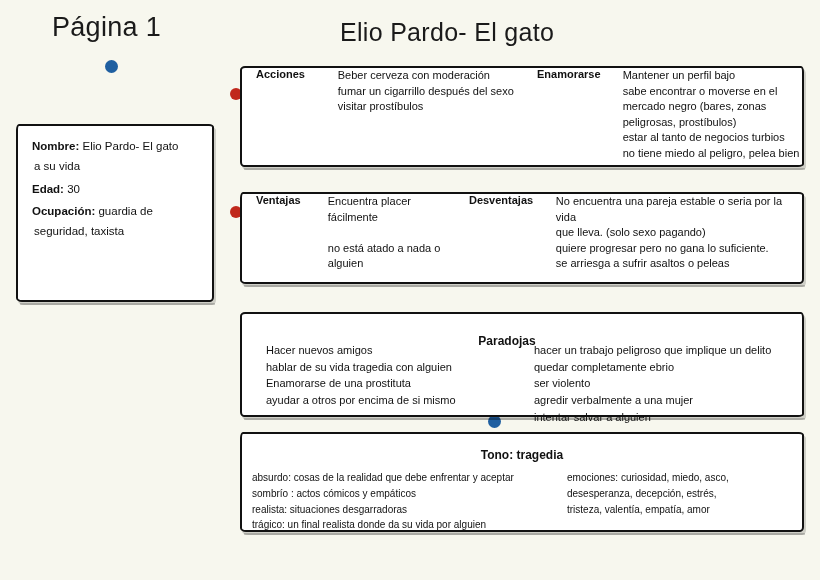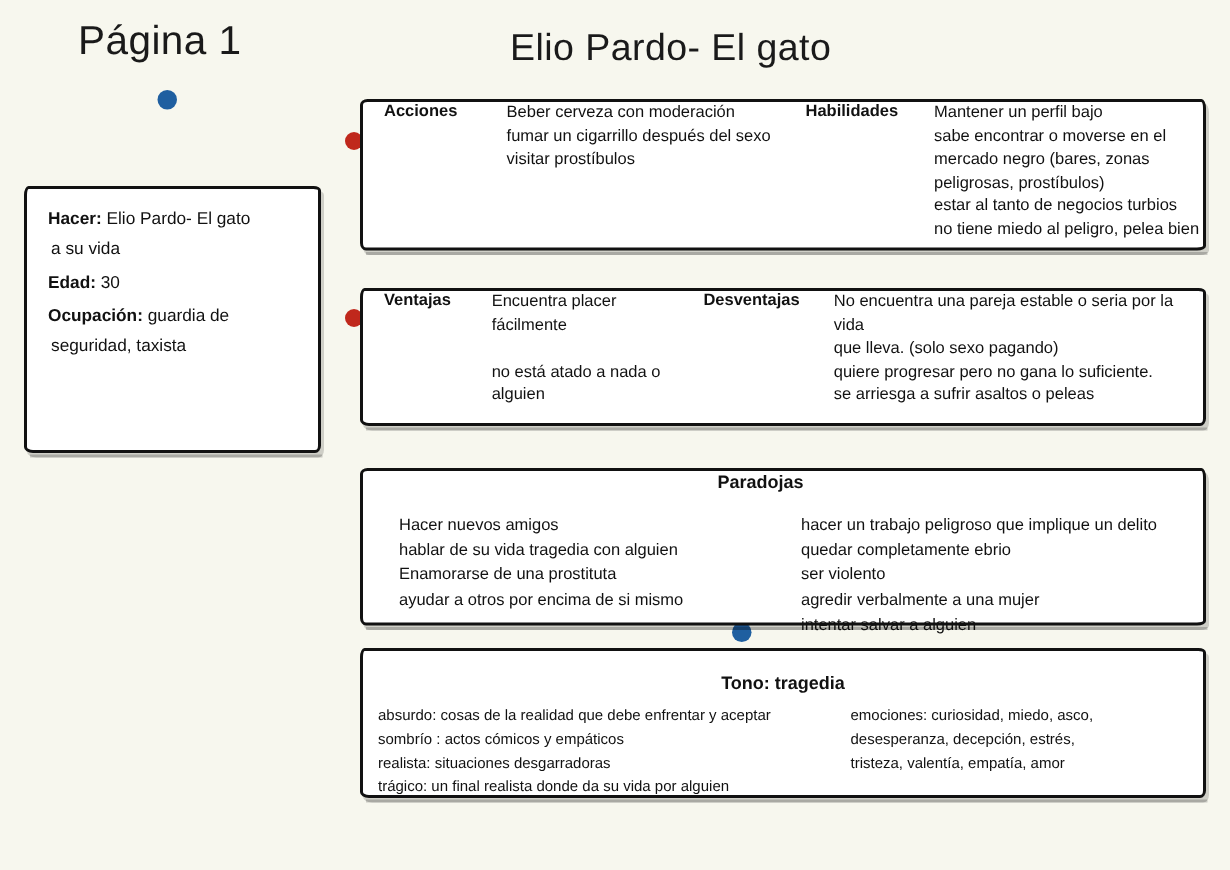--- a/index.html
+++ b/index.html
@@ -142,21 +142,21 @@
   #box-ventajas .lbl-ventajas    { width: 64px; }
   #box-ventajas .body-ventajas   { width: 140px; padding-left: 10px; }
   #box-ventajas .lbl-desventajas { width: 90px; padding-left: 6px; }
   #box-ventajas .body-desventajas{ width: 255px; }
 
   
   .heading-center {
     position: absolute;
     left: 0;
     right: 0;
-    top: 0;
+    top: 20px;
     text-align: center;
     font-size: 12px;
     font-weight: 700;
   }
   #box-paradojas .heading-center { left: -30px; }
   #box-paradojas .para-cols {
     display: flex;
     padding: 28px 0 0 24px;
   }
   #box-paradojas .para-left  { width: 270px; }
@@ -191,21 +191,21 @@
 
   <div class="dot dot-blue" id="dot-blue-top"></div>
   <div class="dot dot-blue" id="dot-blue-mid"></div>
   <div class="dot dot-red" id="dot-red-1"></div>
   <div class="dot dot-red" id="dot-red-2"></div>
   <div class="dot dot-red" id="dot-red-3"></div>
 
   <div class="box rough-a" id="profile-card">
     <div class="profile-list">
       <div class="profile-row">
-        <span class="k">Hacer:</span><span class="v"> Elio Pardo- El gato</span>
+        <span class="k">Nombre:</span><span class="v"> Elio Pardo- El gato</span>
       </div>
       <div class="profile-row profile-cont">a su vida</div>
       <div class="profile-row">
         <span class="k">Edad:</span><span class="v"> 30</span>
       </div>
       <div class="profile-row">
         <span class="k">Ocupación:</span><span class="v"> guardia de</span>
       </div>
       <div class="profile-row profile-cont">seguridad, taxista</div>
     </div>
@@ -215,21 +215,21 @@
     <div class="cols">
       <div class="col lbl-acciones">
         <span class="col-label">Acciones</span>
       </div>
       <div class="col body-acciones">
         <span class="col-body">Beber cerveza con moderación
  fumar un cigarrillo después del sexo
 visitar prostíbulos</span>
       </div>
       <div class="col lbl-habilidades">
-        <span class="col-label">Habilidades</span>
+        <span class="col-label">Enamorarse</span>
       </div>
       <div class="col body-habilidades">
         <span class="col-body">Mantener un perfil bajo
 sabe encontrar o moverse en el
 mercado negro (bares, zonas
 peligrosas, prostíbulos)
 estar al tanto de negocios turbios
 no tiene miedo al peligro, pelea bien</span>
       </div>
     </div>

